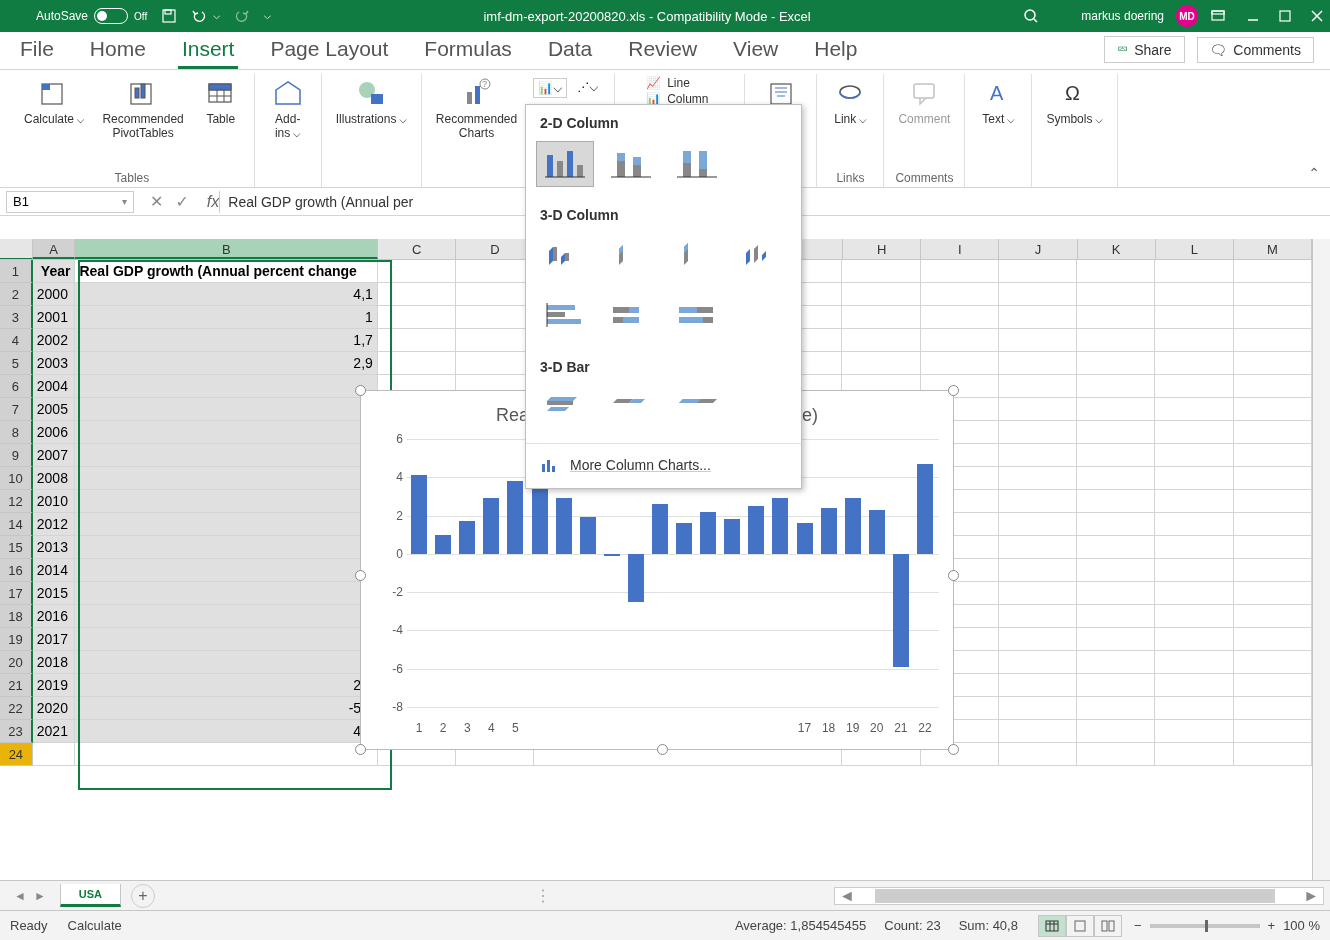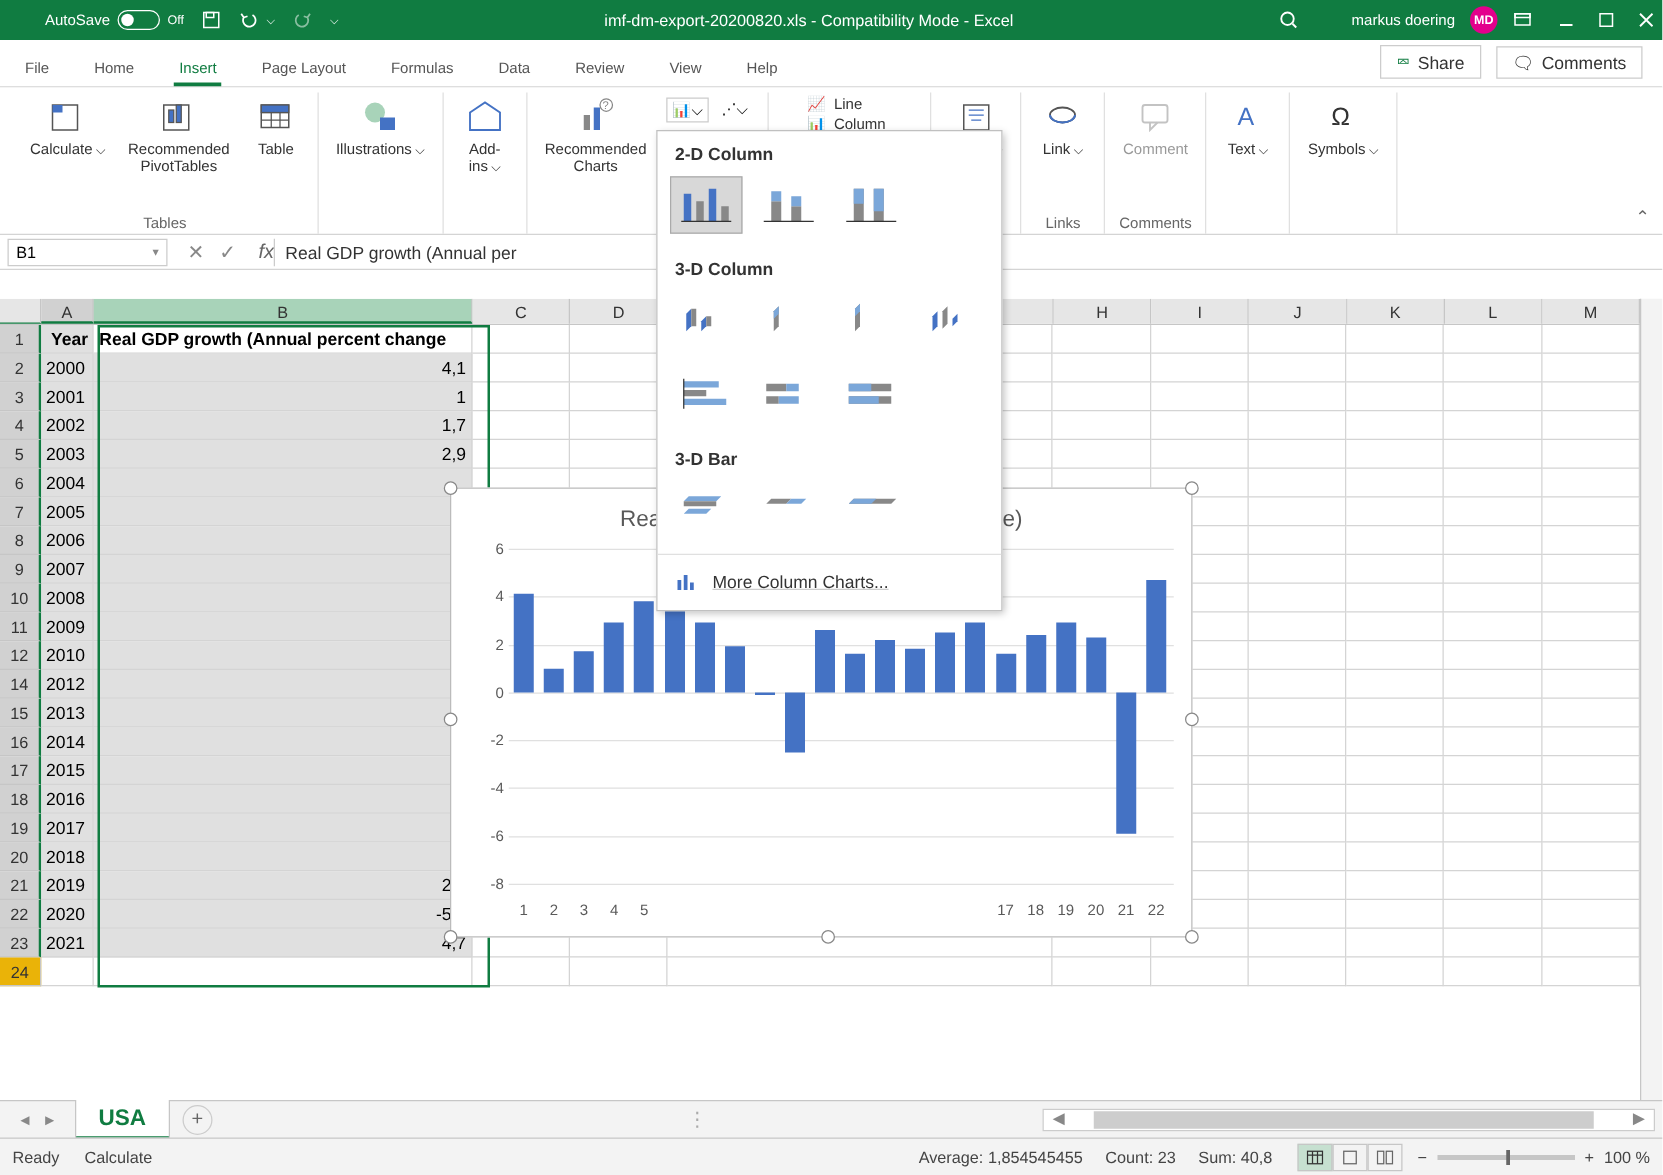--- a/index.html
+++ b/index.html
@@ -10,21 +10,21 @@
 .titlebar .toggle { width: 34px; height: 16px; border: 1px solid #fff; border-radius: 8px; position: relative; }
 .titlebar .toggle::after { content:''; position:absolute; left:2px; top:2px; width:10px; height:10px; background:#fff; border-radius:50%; }
 .titlebar .qat { margin-left: 14px; display:flex; gap:14px; align-items:center; }
 .titlebar .qat svg { fill:none; stroke:#fff; }
 .titlebar .title { flex:1; text-align:center; font-size:13px; }
 .titlebar .userarea { display:flex; align-items:center; gap:12px; }
 .titlebar .avatar { width:22px; height:22px; border-radius:50%; background:#e3008c; color:#fff; font-size:10px; display:flex; align-items:center; justify-content:center; font-weight:600; }
 .titlebar .wincontrols { display:flex; gap:18px; margin-left:20px; }
 
 .ribbon-tabs { height: 38px; border-bottom:1px solid #d4d4d4; display:flex; align-items:flex-end; padding:0 16px; gap:28px; background:#fff; }
-.ribbon-tabs .tab { padding:0 4px 8px 4px; font-size:12px; color:#555; cursor:pointer; }
+.ribbon-tabs .tab { padding:0 4px 8px 4px; font-size:21px; color:#555; cursor:pointer; }
 .ribbon-tabs .tab.active { color:#107c41; border-bottom:3px solid #107c41; padding-bottom:5px; }
 .ribbon-tabs .right { margin-left:auto; display:flex; gap:12px; align-items:center; padding-bottom:6px; }
 .ribbon-tabs .right .btn { border:1px solid #ccc; padding:4px 12px; font-size:14px; display:flex; align-items:center; gap:6px; color:#333; }
 
 .ribbon-body { height:118px; border-bottom:1px solid #d4d4d4; display:flex; padding:4px 10px 0 10px; background:#fff; position:relative; }
 .rb-group { display:flex; flex-direction:column; align-items:center; border-right:1px solid #e0e0e0; padding:0 8px; }
 .rb-group:last-child { border-right:none; }
 .rb-row { display:flex; gap:6px; height:94px; align-items:flex-start; }
 .rb-btn { display:flex; flex-direction:column; align-items:center; justify-content:flex-start; padding:4px 6px; font-size:12px; color:#333; min-width:50px; text-align:center; }
 .rb-btn svg { width:32px; height:32px; }
@@ -71,21 +71,21 @@
 .dropdown-panel { position:absolute; left:525px; top:104px; width:277px; background:#fff; border:1px solid #c0c0c0; box-shadow:2px 2px 6px rgba(0,0,0,.25); z-index:100; padding-bottom:4px; }
 .dropdown-panel .sec-label { font-weight:600; padding:10px 14px 6px 14px; font-size:14px; color:#333; }
 .dropdown-panel .icon-row { display:flex; gap:8px; padding:4px 10px 10px 10px; }
 .dropdown-panel .chart-icon { width:58px; height:46px; display:flex; align-items:center; justify-content:center; }
 .dropdown-panel .chart-icon.sel { background:#d8d8d8; border:1px solid #aaa; }
 .dropdown-panel hr { border:none; border-top:1px solid #e0e0e0; margin:2px 0; }
 .dropdown-panel .more { padding:10px 14px; font-size:14px; color:#333; display:flex; align-items:center; gap:12px; }
 
 .sheet-tabs { position:absolute; left:0; right:0; bottom:30px; height:30px; border-top:1px solid #c6c6c6; display:flex; align-items:center; background:#f3f3f3; }
 .sheet-tabs .nav { display:flex; gap:8px; padding:0 14px; color:#888; font-size:12px; }
-.sheet-tabs .tab { padding:4px 18px; border:1px solid #c6c6c6; border-top:none; background:#fff; border-bottom:3px solid #107c41; color:#107c41; font-weight:600; font-size:18px; }
+.sheet-tabs .tab { padding:4px 18px; border:1px solid #c6c6c6; border-top:none; background:#fff; border-bottom:3px solid #107c41; color:#107c41; font-weight:600; font-size:11px; }
 .sheet-tabs .add { width:24px; height:24px; border:1px solid #ccc; border-radius:50%; margin-left:10px; display:flex; align-items:center; justify-content:center; font-size:16px; color:#666; }
 .sheet-tabs .hscroll { margin-left:auto; width:490px; height:18px; display:flex; align-items:center; border:1px solid #ccc; background:#fff; margin-right:6px; }
 .sheet-tabs .hscroll .thumb { width:400px; height:14px; background:#cdcdcd; margin-left:16px; }
 
 .statusbar { position:absolute; left:0; right:0; bottom:0; height:30px; background:#f3f3f3; border-top:1px solid #c6c6c6; display:flex; align-items:center; font-size:13px; color:#444; padding:0 10px; }
 .statusbar .stats { margin-left:auto; display:flex; gap:18px; }
 .statusbar .views { display:flex; gap:0; margin-left:20px; }
 .statusbar .views div { width:28px; height:22px; border:1px solid #c6c6c6; display:flex; align-items:center; justify-content:center; }
 .statusbar .views div.active { background:#c6e0d0; }
 .statusbar .zoom { display:flex; align-items:center; gap:8px; margin-left:12px; }
@@ -193,35 +193,35 @@
           </svg>
           <span class="lbl">Table</span>
         </div>
     </div>
     <div class="grp-label">Tables</div>
   </div>
   <div class="rb-group">
     <div class="rb-row">
       <div class="rb-btn">
           <svg viewBox="0 0 32 32">
-            <circle cx="12" cy="12" r="8" fill="#a8d3b9"></circle>
-            <rect x="16" y="16" width="12" height="10" fill="#4472c4"></rect>
-          </svg>
-          <span class="lbl dd">Illustrations</span>
+            <path d="M4 12 L16 4 L28 12 L28 26 L4 26 Z" fill="none" stroke="#4472c4" stroke-width="1.5"></path>
+          </svg>
+          <span class="lbl dd" style="white-space:pre-line">Add-
+ins</span>
         </div>
     </div>
   </div>
   <div class="rb-group">
     <div class="rb-row">
       <div class="rb-btn">
           <svg viewBox="0 0 32 32">
-            <path d="M4 12 L16 4 L28 12 L28 26 L4 26 Z" fill="none" stroke="#4472c4" stroke-width="1.5"></path>
-          </svg>
-          <span class="lbl dd" style="white-space:pre-line">Add-
-ins</span>
+            <circle cx="12" cy="12" r="8" fill="#a8d3b9"></circle>
+            <rect x="16" y="16" width="12" height="10" fill="#4472c4"></rect>
+          </svg>
+          <span class="lbl dd">Illustrations</span>
         </div>
     </div>
   </div>
   <div class="rb-group">
     <div class="rb-row">
       <div class="rb-btn">
           <svg viewBox="0 0 32 32">
             <rect x="6" y="14" width="5" height="12" fill="#888"></rect>
             <rect x="14" y="8" width="5" height="18" fill="#4472c4"></rect>
             <circle cx="24" cy="6" r="5" fill="none" stroke="#888"></circle>
@@ -464,34 +464,20 @@
     <div class="cell normal"></div>
     <div class="cell normal"></div>
     <div class="cell normal"></div>
     <div class="cell normal"></div>
     <div class="cell normal"></div>
     <div class="cell normal"></div>
       </div>
       <div class="row selected-range">
         <div class="rh sel">10</div>
     <div class="cell A">2008</div>
-    <div class="cell B"></div>
-    <div class="cell normal"></div>
-    <div class="cell normal"></div>
-    <div class="cell" style="width:320px"></div>
-    <div class="cell normal"></div>
-    <div class="cell normal"></div>
-    <div class="cell normal"></div>
-    <div class="cell normal"></div>
-    <div class="cell normal"></div>
-    <div class="cell normal"></div>
-      </div>
-      <div class="row selected-range">
-        <div class="rh sel">11</div>
-    <div class="cell A">2009</div>
     <div class="cell B"></div>
     <div class="cell normal"></div>
     <div class="cell normal"></div>
     <div class="cell" style="width:320px"></div>
     <div class="cell normal"></div>
     <div class="cell normal"></div>
     <div class="cell normal"></div>
     <div class="cell normal"></div>
     <div class="cell normal"></div>
     <div class="cell normal"></div>

